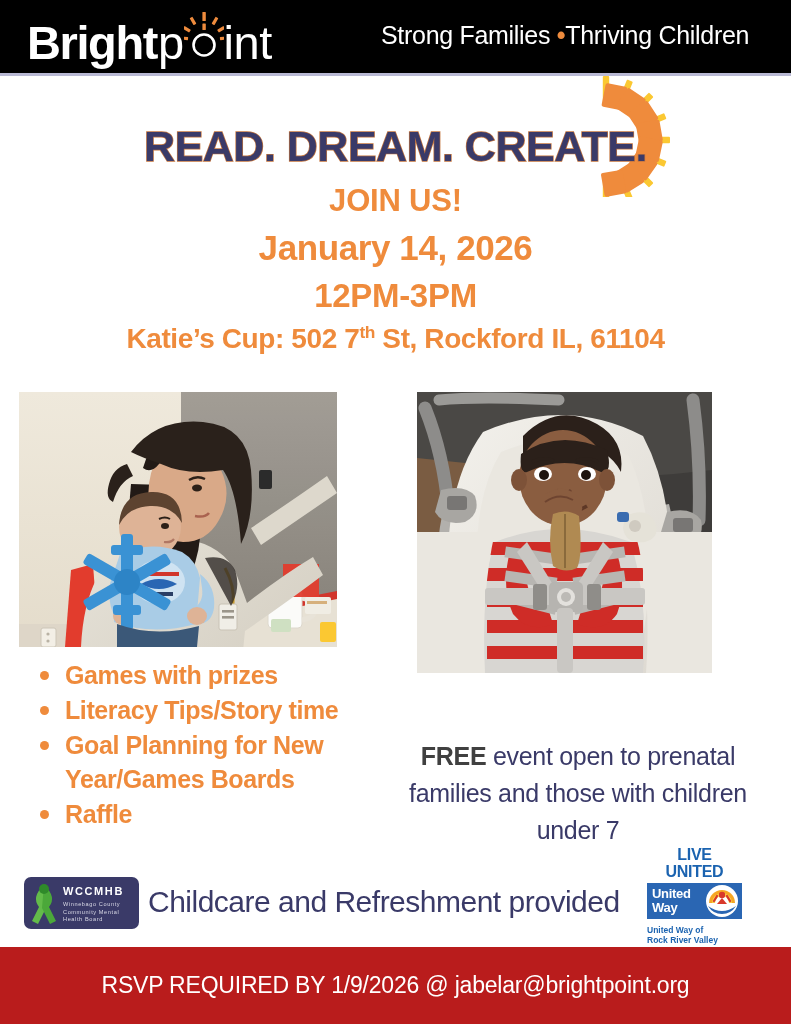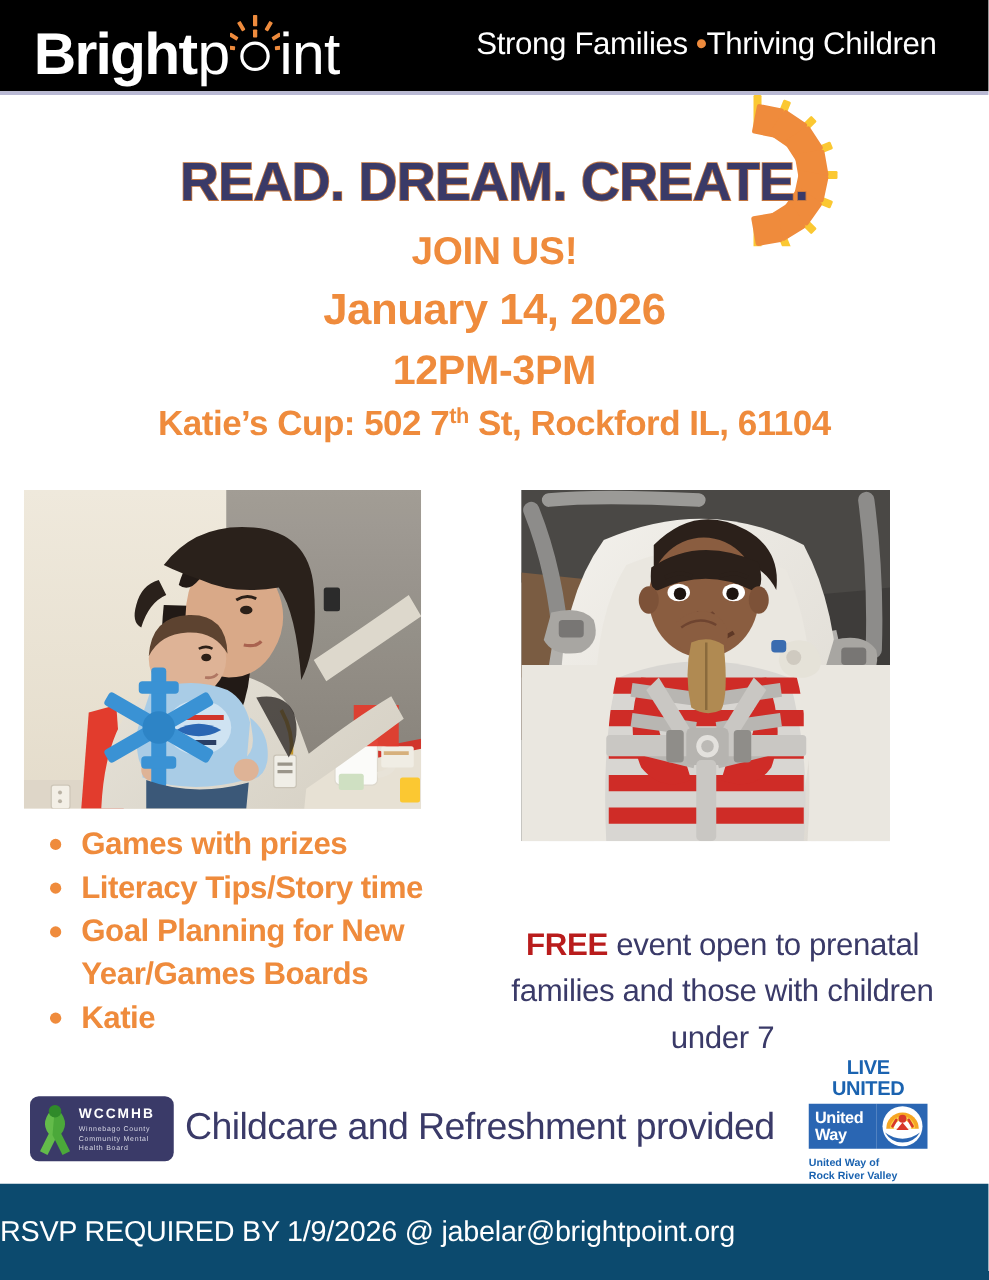--- a/index.html
+++ b/index.html
@@ -93,21 +93,21 @@
     content:"";position:absolute;left:7px;top:13px;
     width:9px;height:9px;border-radius:50%;background:#ef8b3c;
   }
 
   
   .free-block{
     position:absolute;left:392px;top:738px;width:372px;
     text-align:center;color:#3a3a68;
     font-size:25px;font-weight:500;line-height:37px;letter-spacing:-0.3px;
   }
-  .free-block .free{color:#b91c1c;font-weight:bold;}
+  .free-block .free{color:#404040;font-weight:bold;}
 
   
   .wccmhb{
     position:absolute;left:24px;top:877px;width:115px;height:52px;
     background:#3a3a68;border-radius:7px;
     display:flex;align-items:center;
   }
   .wccmhb-ribbon{width:34px;height:44px;flex:0 0 34px;margin-left:3px;}
   .wccmhb-txt{margin-left:2px;color:#ffffff;line-height:1;}
   .wccmhb-title{font-size:11px;font-weight:bold;letter-spacing:1.6px;}
@@ -136,22 +136,22 @@
   .uw-blue span{font-size:13px;font-weight:bold;line-height:14px;letter-spacing:-0.3px;}
   .uw-mark{flex:1;background:#2a66b3;display:flex;align-items:center;justify-content:center;}
   .uw-foot{
     margin-top:6px;font-size:8.5px;font-weight:bold;color:#1b63b0;
     line-height:10px;
   }
 
   
   .footer{
     position:absolute;left:0;top:947px;width:791px;height:77px;
-    background:#0c4a6e;
-    display:flex;align-items:center;justify-content:flex-start;
+    background:#b91c1c;
+    display:flex;align-items:center;justify-content:center;
   }
   .footer-text{
     color:#ffffff;font-size:23px;font-weight:500;letter-spacing:-0.2px;
     white-space:nowrap;
   }
 </style>
 </head>
 <body>
 
 <div id="flyer">
@@ -472,21 +472,21 @@
         <circle cx="218" cy="134" r="6" fill="#cfcac0"></circle>
         <rect x="200" y="120" width="12" height="10" rx="3" fill="#3a6cb0"></rect>
       </g>
     </svg>
   </div>
 
   <ul class="bullets">
     <li>Games with prizes</li>
     <li>Literacy Tips/Story time</li>
     <li>Goal Planning for New Year/Games Boards</li>
-    <li>Katie</li>
+    <li>Raffle</li>
   </ul>
 
   <div class="free-block"><span class="free">FREE</span><span> event open to prenatal families and those with children under 7</span></div>
 
   <div class="wccmhb">
     <span class="wccmhb-ribbon">
       <svg width="34" height="44" viewBox="0 0 34 44">
         <path d="M17 4 q-13 12 -5 22 l-7 14 6 3 8 -16 z" fill="#63bb4a"></path>
         <path d="M17 4 q13 12 5 22 l7 14 -6 3 -8 -16 z" fill="#4ba83a"></path>
         <circle cx="17" cy="8" r="5" fill="#2f8a2a"></circle>

